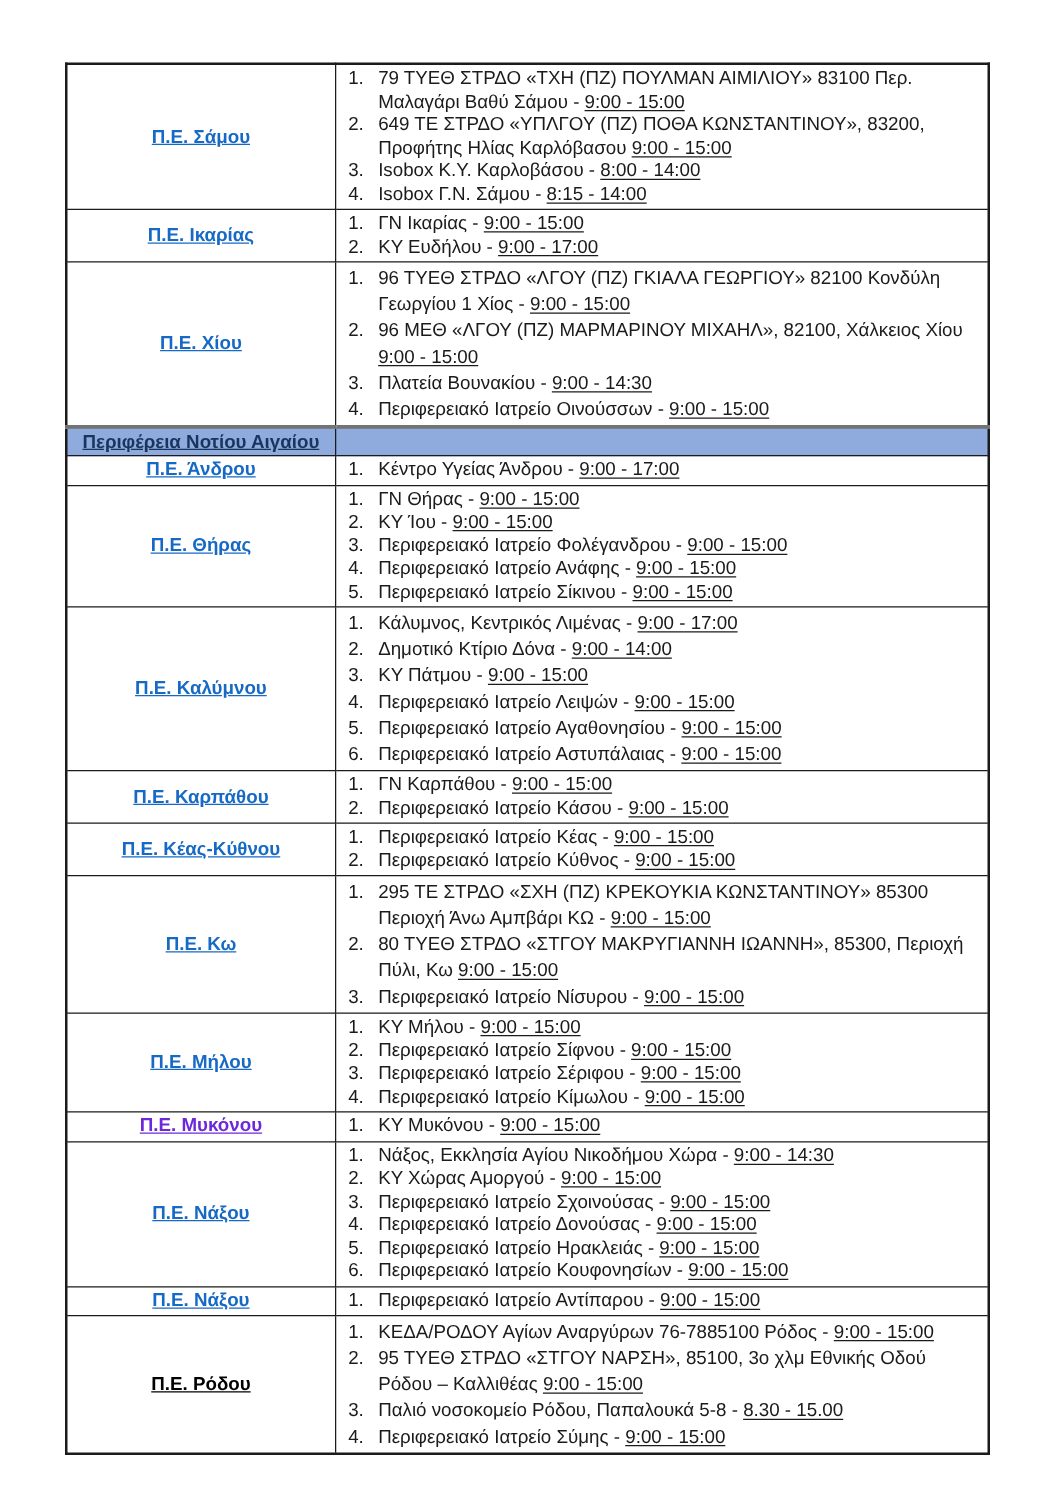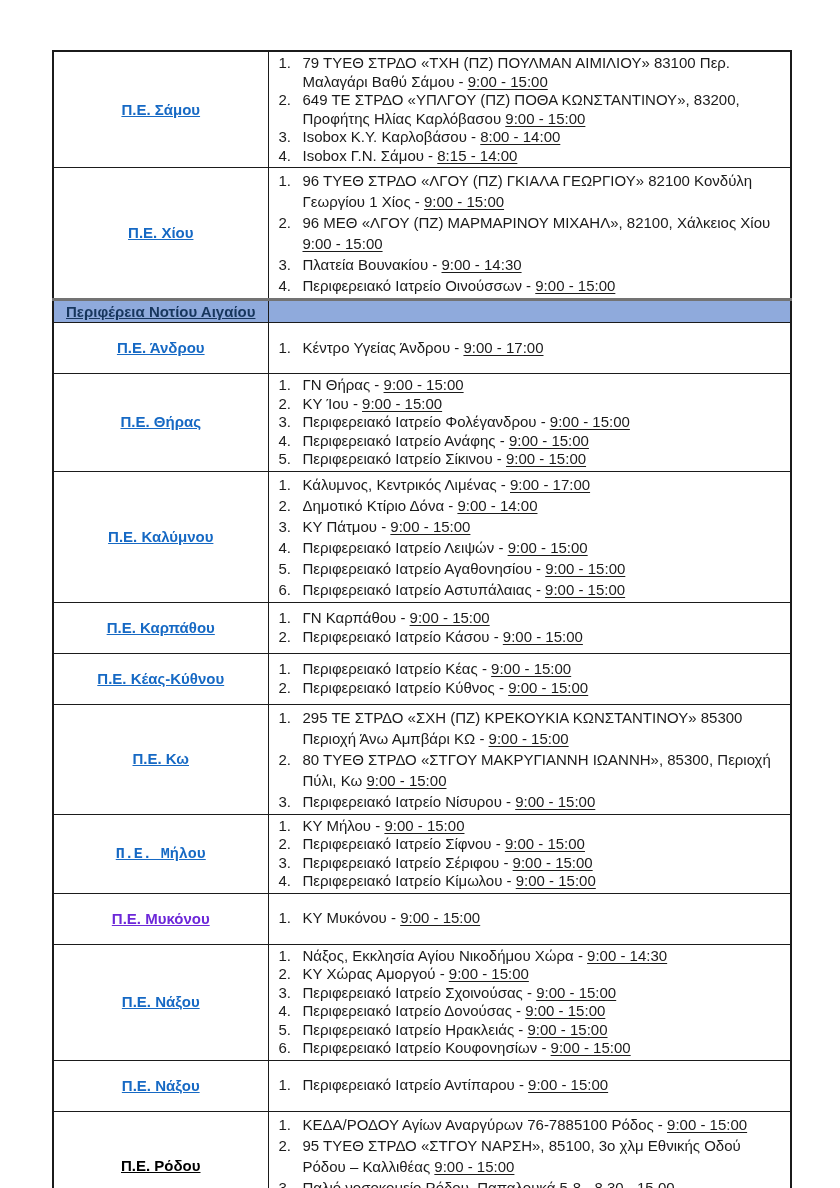--- a/index.html
+++ b/index.html
@@ -13,21 +13,21 @@
   table.regions{
     position:absolute;left:52px;top:50px;width:738px;
     border-collapse:collapse;table-layout:fixed;
     border:2px solid #1b1b1b;
   }
   col.c-region{width:215px;}
   col.c-locs{width:523px;}
   td{
     border:1.5px solid #1b1b1b;
     vertical-align:middle;
-    padding:16px 4px;
+    padding:2px 4px;
   }
   td.region-cell{text-align:center;}
   .region-link{
     font-size:15px;font-weight:bold;text-decoration:underline;cursor:pointer;
   }
   td.loc-cell{padding:2px 6px 2px 10px;}
   .item{display:flex;align-items:flex-start;font-size:15px;line-height:18.5px;}
   tr.tall .item{line-height:21px;}
   .num{flex:0 0 24px;}
   .txt{flex:1 1 auto;}
@@ -65,20 +65,33 @@
             <div class="item">
               <span class="num">3.</span>
               <span class="txt"><span>Isobox Κ.Υ. Καρλοβάσου - </span><u>8:00 - 14:00</u></span>
             </div>
             <div class="item">
               <span class="num">4.</span>
               <span class="txt"><span>Isobox Γ.Ν. Σάμου - </span><u>8:15 - 14:00</u></span>
             </div>
           </td>
         </tr>
+        <tr>
+          <td class="region-cell"><span class="region-link" style="color: rgb(22, 105, 196);">Π.Ε. Ικαρίας</span></td>
+          <td class="loc-cell">
+            <div class="item">
+              <span class="num">1.</span>
+              <span class="txt"><span>ΓΝ Ικαρίας - </span><u>9:00 - 15:00</u></span>
+            </div>
+            <div class="item">
+              <span class="num">2.</span>
+              <span class="txt"><span>ΚΥ Ευδήλου - </span><u>9:00 - 17:00</u></span>
+            </div>
+          </td>
+        </tr>
         <tr class="tall">
           <td class="region-cell"><span class="region-link" style="color: rgb(22, 105, 196);">Π.Ε. Χίου</span></td>
           <td class="loc-cell">
             <div class="item">
               <span class="num">1.</span>
               <span class="txt"><span>96 ΤΥΕΘ ΣΤΡΔΟ «ΛΓΟΥ (ΠΖ) ΓΚΙΑΛΑ ΓΕΩΡΓΙΟΥ» 82100 Κονδύλη Γεωργίου 1 Χίος - </span><u>9:00 - 15:00</u></span>
             </div>
             <div class="item">
               <span class="num">2.</span>
               <span class="txt"><span>96 ΜΕΘ «ΛΓΟΥ (ΠΖ) ΜΑΡΜΑΡΙΝΟΥ ΜΙΧΑΗΛ», 82100, Χάλκειος Χίου </span><u>9:00 - 15:00</u></span>
@@ -199,21 +212,21 @@
               <span class="num">2.</span>
               <span class="txt"><span>80 ΤΥΕΘ ΣΤΡΔΟ «ΣΤΓΟΥ ΜΑΚΡΥΓΙΑΝΝΗ ΙΩΑΝΝΗ», 85300, Περιοχή Πύλι, Κω </span><u>9:00 - 15:00</u></span>
             </div>
             <div class="item">
               <span class="num">3.</span>
               <span class="txt"><span>Περιφερειακό Ιατρείο Νίσυρου - </span><u>9:00 - 15:00</u></span>
             </div>
           </td>
         </tr>
         <tr>
-          <td class="region-cell"><span class="region-link" style="color: rgb(22, 105, 196); font-family: Liberation Mono, monospace;">Π.Ε. Μήλου</span></td>
+          <td class="region-cell"><span class="region-link" style="color: rgb(22, 105, 196);">Π.Ε. Μήλου</span></td>
           <td class="loc-cell">
             <div class="item">
               <span class="num">1.</span>
               <span class="txt"><span>ΚΥ Μήλου - </span><u>9:00 - 15:00</u></span>
             </div>
             <div class="item">
               <span class="num">2.</span>
               <span class="txt"><span>Περιφερειακό Ιατρείο Σίφνου - </span><u>9:00 - 15:00</u></span>
             </div>
             <div class="item">

